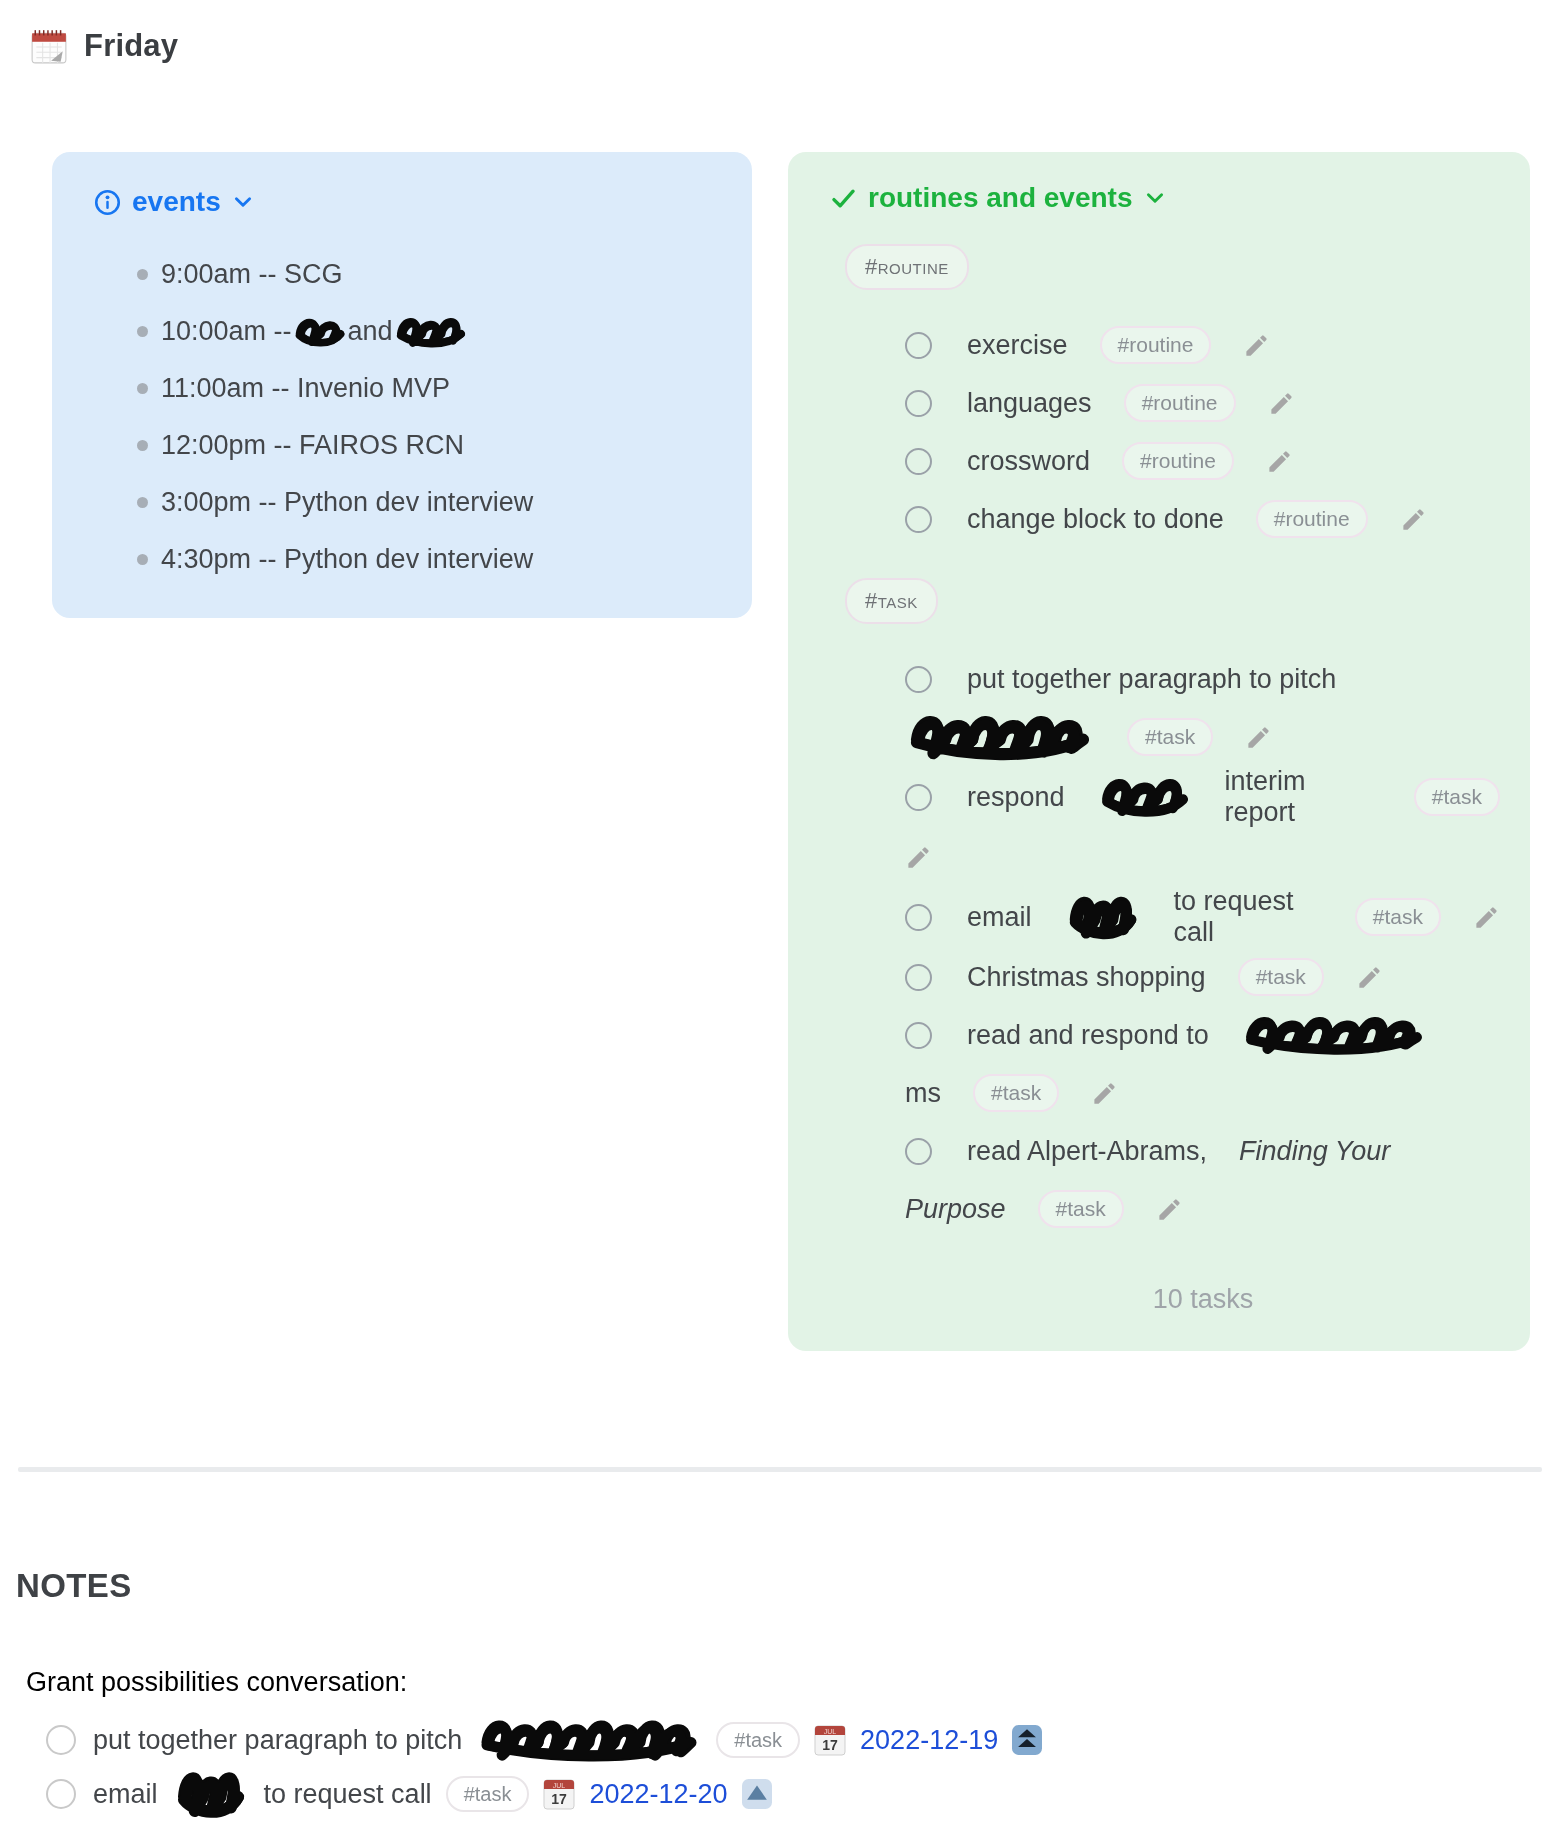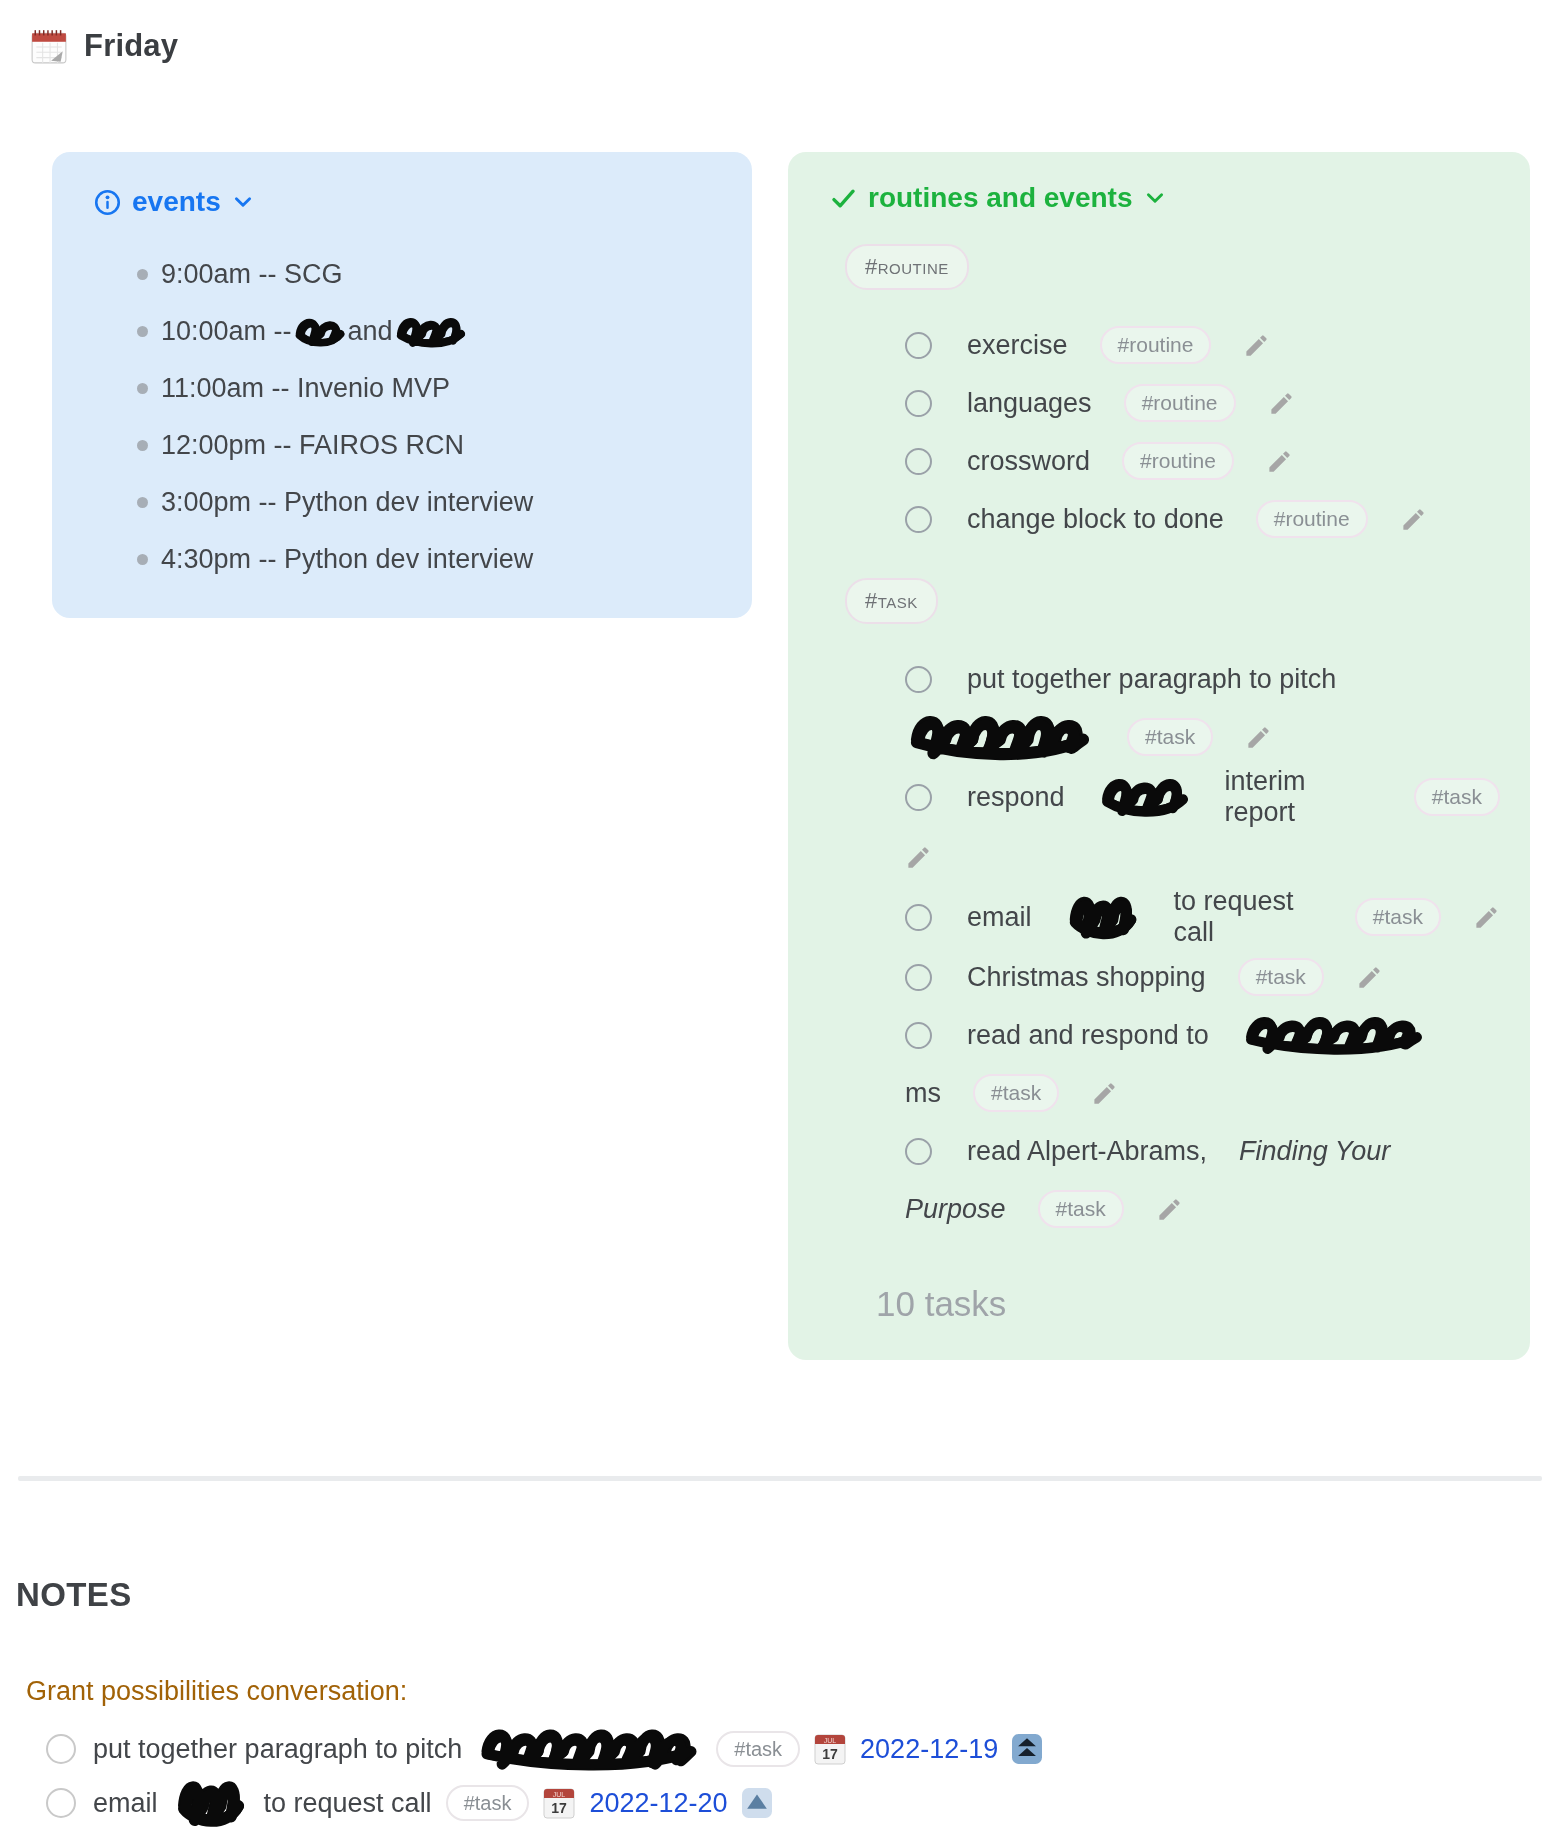--- a/index.html
+++ b/index.html
@@ -30,26 +30,26 @@
   .task-items{margin:26px 30px 0 117px;}
   .t-line{display:flex;align-items:center;gap:32px;min-height:58px;font-size:27px;}
   .cbx{width:27px;height:27px;border:2.5px solid #9aa1a8;border-radius:50%;flex:none;
      margin-right:3px;background:transparent;box-sizing:border-box;}
   .pill{height:38px;padding:0 16px;border:2px solid #f0e2ed;border-radius:20px;
      font-size:21px;color:#8a8f94;display:inline-flex;align-items:center;
      background:rgba(255,255,255,.28);box-sizing:border-box;white-space:nowrap;}
   .pencil svg{display:block;}
   .italic{font-style:italic;}
   .scribble svg{display:block;}
-  .task-count{margin:46px 0 0 88px;font-size:35px;color:#9fa4a9;}
+  .task-count{margin:46px 0 0 88px;font-size:27px;color:#9fa4a9;text-align:center;}
 
   .divider{height:5px;background:#e9ebed;margin:116px 18px 0 18px;border-radius:2px;}
   .notes{margin:95px 0 0 16px;}
   .notes-label{font-size:33px;font-weight:600;color:#3f4246;letter-spacing:.4px;}
-  .notes-intro{font-size:27px;color:#a16207;margin:62px 0 0 10px;}
+  .notes-intro{font-size:27px;color:#000000;margin:62px 0 0 10px;}
   .note-tasks{margin:16px 0 0 0;}
   .note-row{display:flex;align-items:center;gap:14px;min-height:52px;font-size:27px;margin-left:30px;}
   .note-row .cbx{width:30px;height:30px;border-width:2px;border-color:#c9c9c9;}
   .note-row .pill{height:36px;font-size:20px;border-color:#e9e5e8;}
   .due-date{color:#1d4ed8;}
   .dcal svg,.prio svg{display:block;}
 </style>
 </head>
 <body>
 

